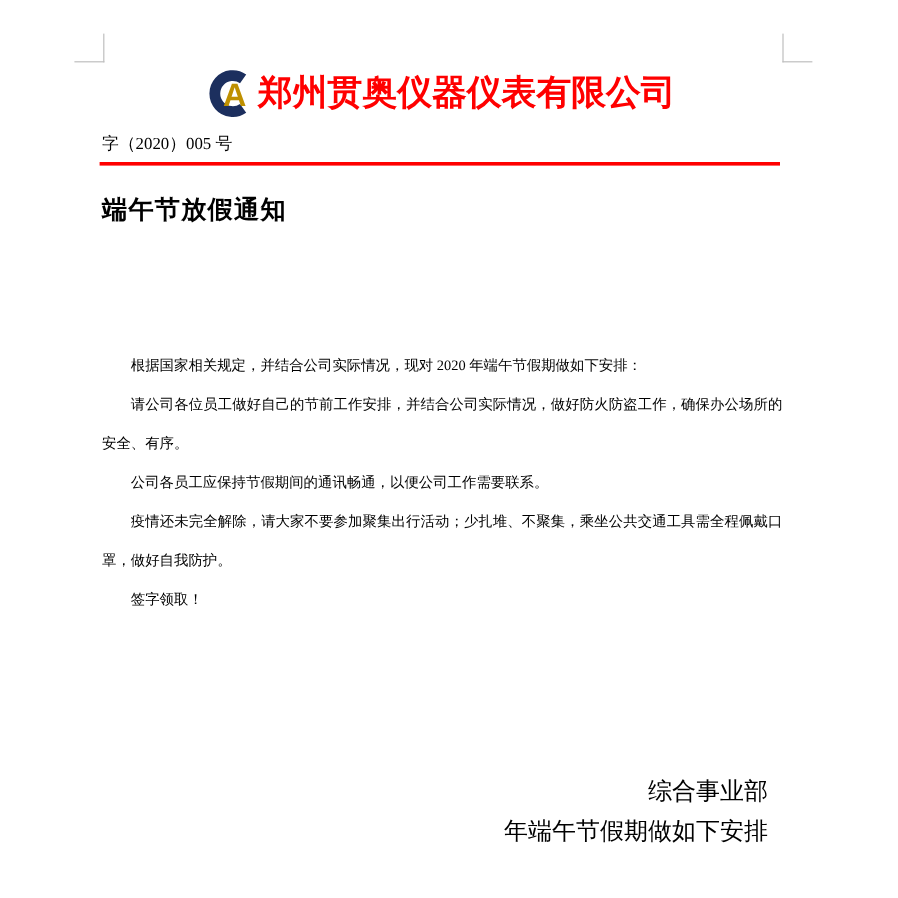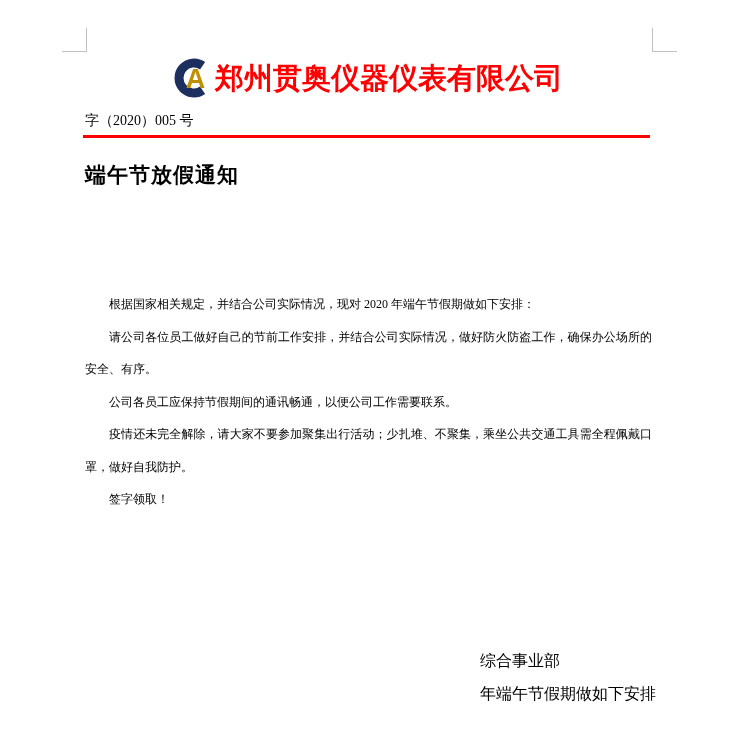--- a/index.html
+++ b/index.html
@@ -61,23 +61,23 @@
     position: absolute;
     left: 85px; top: 240px; width: 567px;
     font-size: 12px;
     line-height: 32.5px;
     text-align: justify;
     margin-top: 48px;
   }
   .notice-body p { margin: 0; text-indent: 2em; }
   .signature-block {
     position: absolute;
-    right: 92px; top: 644px;
-    text-align: left;
-    font-size: 16px;
+    right: 108px; top: 644px;
+    text-align: right;
+    font-size: 20px;
     line-height: 33px;
     white-space: nowrap;
   }
 </style>
 </head>
 <body>
 
 <div class="page">
 
   <div class="crop-mark crop-left"></div>

